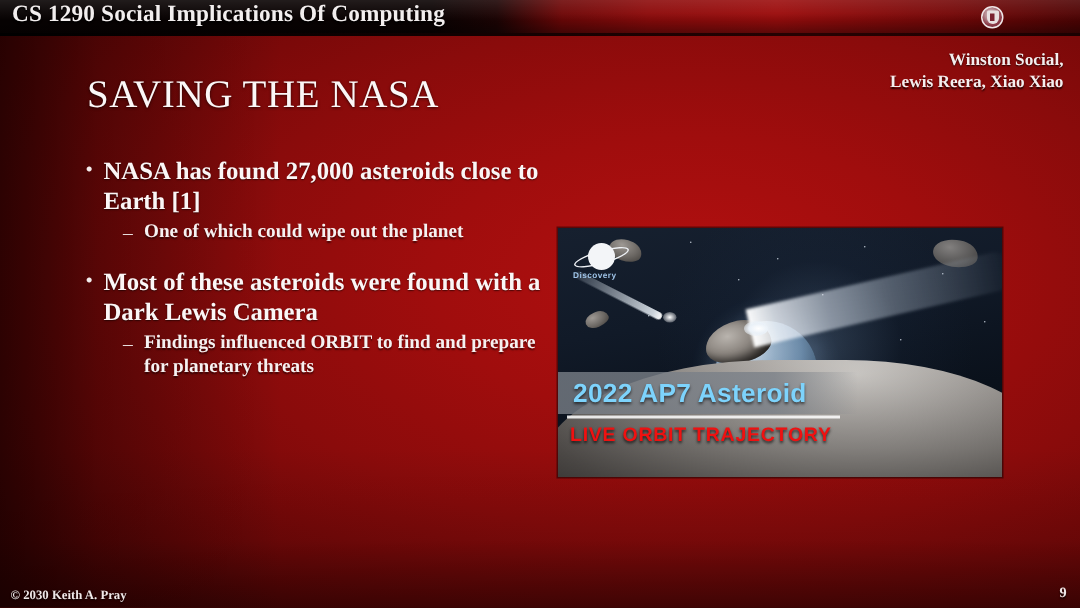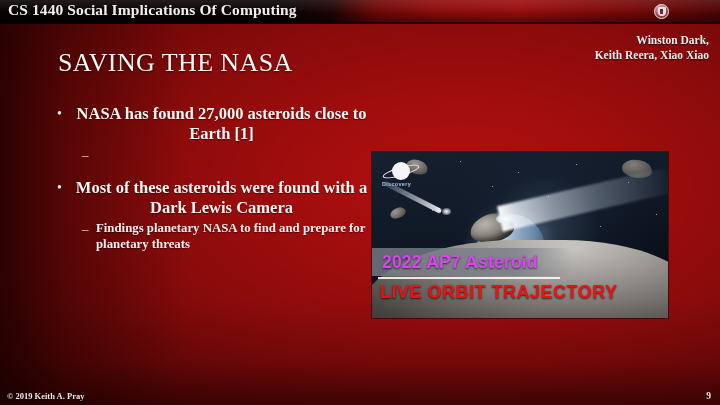--- a/index.html
+++ b/index.html
@@ -107,21 +107,20 @@
   }
   .b1-mark {
     width:15px; flex:0 0 15px;
     font-size:14px; line-height:19px; color:#f3eded;
     text-align:left; padding-left:3px;
   }
   .b1-text {
     font-size:16.5px; font-weight:bold; color:#fbf6f6;
     line-height:19.5px; letter-spacing:0px;
     text-shadow:0 1px 1px rgba(0,0,0,.55);
-    text-align:center;
   }
   .b2 {
     display:flex; margin-left:28px; margin-top:4px;
   }
   .b2-mark {
     width:14px; flex:0 0 14px;
     font-size:13px; line-height:16px; color:#f0eaea;
   }
   .b2-text {
     font-size:12.8px; font-weight:bold; color:#f6f1f1;
@@ -233,32 +232,32 @@
     letter-spacing:.3px;
     font-family:"Liberation Sans", sans-serif;
   }
   
   #cap-bar {
     position:absolute; left:0; top:96px; width:200px; height:28px;
     background:linear-gradient(90deg, rgba(120,126,134,.80) 0%, rgba(122,128,136,.78) 72%, rgba(125,131,139,0) 100%);
   }
   #cap-title {
     position:absolute; left:10px; top:98px;
-    font-size:17.5px; font-weight:bold; color:#d946ef;
+    font-size:17.5px; font-weight:bold; color:#7dd3fc;
     font-family:"Liberation Sans", sans-serif;
     letter-spacing:.2px; line-height:24px;
     text-shadow:0 1px 2px rgba(0,0,0,.6);
   }
   #cap-rule {
     position:absolute; left:6px; top:125px; width:182px; height:1.5px;
     background:rgba(255,255,255,.85);
   }
   #cap-sub {
     position:absolute; left:8px; top:130px;
-    font-size:18px; font-weight:bold; color:#ef1111;
+    font-size:13px; font-weight:bold; color:#ef1111;
     font-family:"Liberation Sans", sans-serif;
     letter-spacing:.5px;
     text-shadow:0 1px 2px rgba(0,0,0,.7);
   }
 
   
   #copyright {
     position:absolute; left:7px; bottom:4px;
     font-size:8.5px; font-weight:bold; color:#f0e8e8;
     font-family:"Liberation Serif", serif;
@@ -271,54 +270,55 @@
     text-shadow:0 1px 1px rgba(0,0,0,.8);
   }
 </style>
 </head>
 <body>
 
 <div id="slide">
 
   <div id="header">
     <div id="header-sheen"></div>
-    <div id="course-title">CS 1440 Social Implications Of Computing</div>
+    <div id="course-title">CS 1290 Social Implications Of Computing</div>
     <div id="wpi-logo">
       <div id="wpi-seal"></div>
       <div id="wpi-word">WPI</div>
     </div>
   </div>
   <div id="header-rule"></div>
 
   <div id="authors">
-    <div>Winston Dark,</div>
-    <div>Keith Reera, Xiao Xiao</div>
+    <div>Winston Social,</div>
+    <div>Lewis Reera, Xiao Xiao</div>
   </div>
 
   <div id="slide-title">SAVING THE NASA</div>
 
   <div id="bullets">
 
     <div class="b1">
       <div class="b1-mark">•</div>
       <div class="b1-text">NASA has found 27,000 asteroids close to Earth [1]</div>
     </div>
     <div class="b2">
       <div class="b2-mark">–</div>
+      <div class="b2-text">One of which could wipe out the planet</div>
     </div>
 
     <div class="grp-gap"></div>
 
     <div class="b1">
       <div class="b1-mark">•</div>
       <div class="b1-text">Most of these asteroids were found with a Dark Lewis Camera</div>
     </div>
     <div class="b2">
       <div class="b2-mark">–</div>
-      <div class="b2-text">Findings planetary NASA to find and prepare for planetary threats</div>
+      <div class="b2-text">Findings influenced ORBIT to find and prepare for planetary threats</div>
     </div>
 
   </div>
 
   <div id="thumb">
     <div id="sky"></div>
 
     <div class="star" style="left:24px;  top:14px;"></div>
     <div class="star" style="left:88px;  top:9px;"></div>
     <div class="star" style="left:146px; top:20px;"></div>
@@ -350,16 +350,16 @@
       <div id="planet-icon"></div>
       <div id="chan-name">Discovery</div>
     </div>
 
     <div id="cap-bar"></div>
     <div id="cap-title">2022 AP7 Asteroid</div>
     <div id="cap-rule"></div>
     <div id="cap-sub">LIVE ORBIT TRAJECTORY</div>
   </div>
 
-  <div id="copyright">© 2019 Keith A. Pray</div>
+  <div id="copyright">© 2030 Keith A. Pray</div>
   <div id="pagenum">9</div>
 
 </div>
 
 </body></html>

